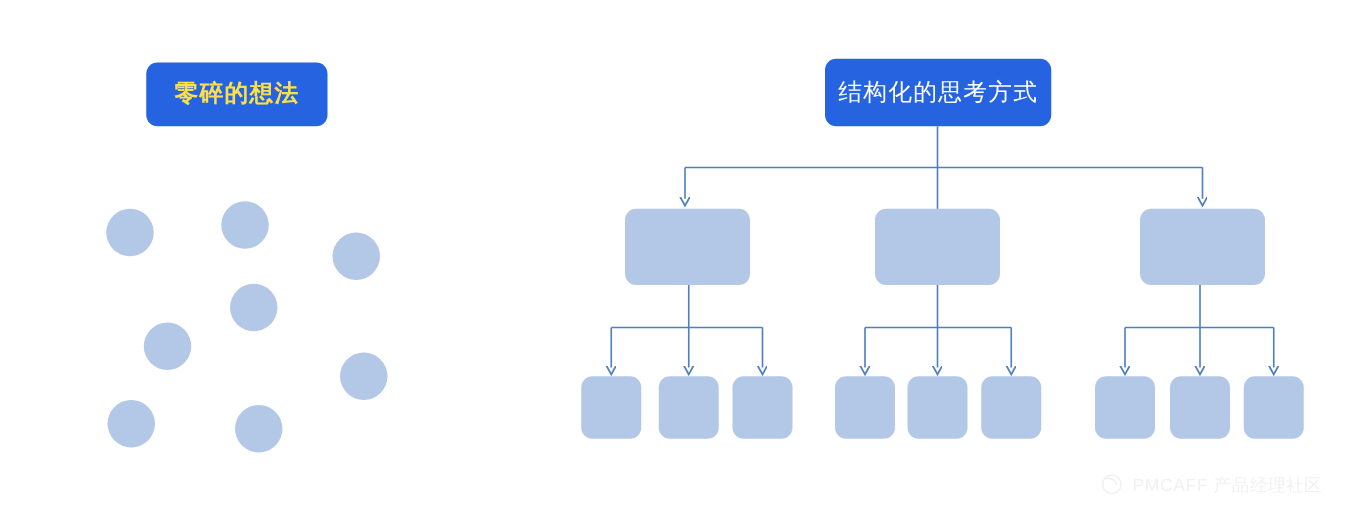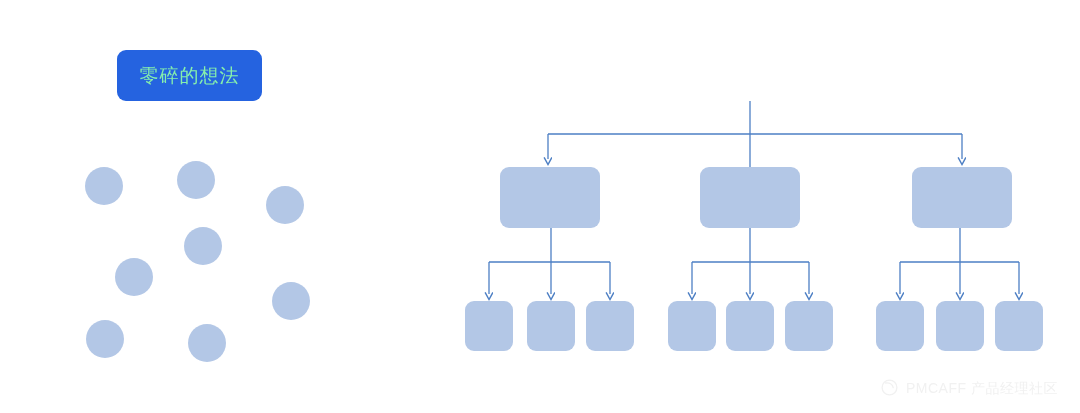--- a/index.html
+++ b/index.html
@@ -118,33 +118,34 @@
       <path d="M692,262 L692,294" marker-end="url(#arrowhead)"></path>
       <path d="M809,262 L809,294" marker-end="url(#arrowhead)"></path>
 
       <path d="M960,228 L960,294" marker-end="url(#arrowhead)"></path>
       <path d="M900,262 L1019,262"></path>
       <path d="M900,262 L900,294" marker-end="url(#arrowhead)"></path>
       <path d="M1019,262 L1019,294" marker-end="url(#arrowhead)"></path>
     </g>
   </svg>
 
-  <div class="pill" id="pill-scattered" style="background: rgb(37, 99, 224); color: #86efac;">零碎的想法</div>
+  <div class="pill" id="pill-scattered" style="background: rgb(37, 99, 224); color: #fde047; font-weight: bold;">零碎的想法</div>
 
   <div>
     <span class="dot" style="left: 85px; top: 167px; width: 38px; height: 38px; background: rgb(179, 199, 230);"></span>
     <span class="dot" style="left: 177px; top: 161px; width: 38px; height: 38px; background: rgb(179, 199, 230);"></span>
     <span class="dot" style="left: 266px; top: 186px; width: 38px; height: 38px; background: rgb(179, 199, 230);"></span>
     <span class="dot" style="left: 184px; top: 227px; width: 38px; height: 38px; background: rgb(179, 199, 230);"></span>
     <span class="dot" style="left: 115px; top: 258px; width: 38px; height: 38px; background: rgb(179, 199, 230);"></span>
     <span class="dot" style="left: 272px; top: 282px; width: 38px; height: 38px; background: rgb(179, 199, 230);"></span>
     <span class="dot" style="left: 86px; top: 320px; width: 38px; height: 38px; background: rgb(179, 199, 230);"></span>
     <span class="dot" style="left: 188px; top: 324px; width: 38px; height: 38px; background: rgb(179, 199, 230);"></span>
   </div>
 
+  <div class="pill" id="pill-structured" style="background: rgb(37, 99, 224); color: rgb(255, 255, 255); left: 660px; top: 47px; width: 181px; height: 54px;">结构化的思考方式</div>
 
   <div>
     <div class="node-box node-mid" style="left: 500px; top: 167px; background: rgb(179, 199, 230); width: 100px; height: 61px;"></div>
     <div class="node-box node-mid" style="left: 700px; top: 167px; background: rgb(179, 199, 230); width: 100px; height: 61px;"></div>
     <div class="node-box node-mid" style="left: 912px; top: 167px; background: rgb(179, 199, 230); width: 100px; height: 61px;"></div>
   </div>
 
   <div>
     <div class="node-box node-leaf" style="left: 465px; top: 301px; background: rgb(179, 199, 230); width: 48px; height: 50px;"></div>
     <div class="node-box node-leaf" style="left: 527px; top: 301px; background: rgb(179, 199, 230); width: 48px; height: 50px;"></div>

